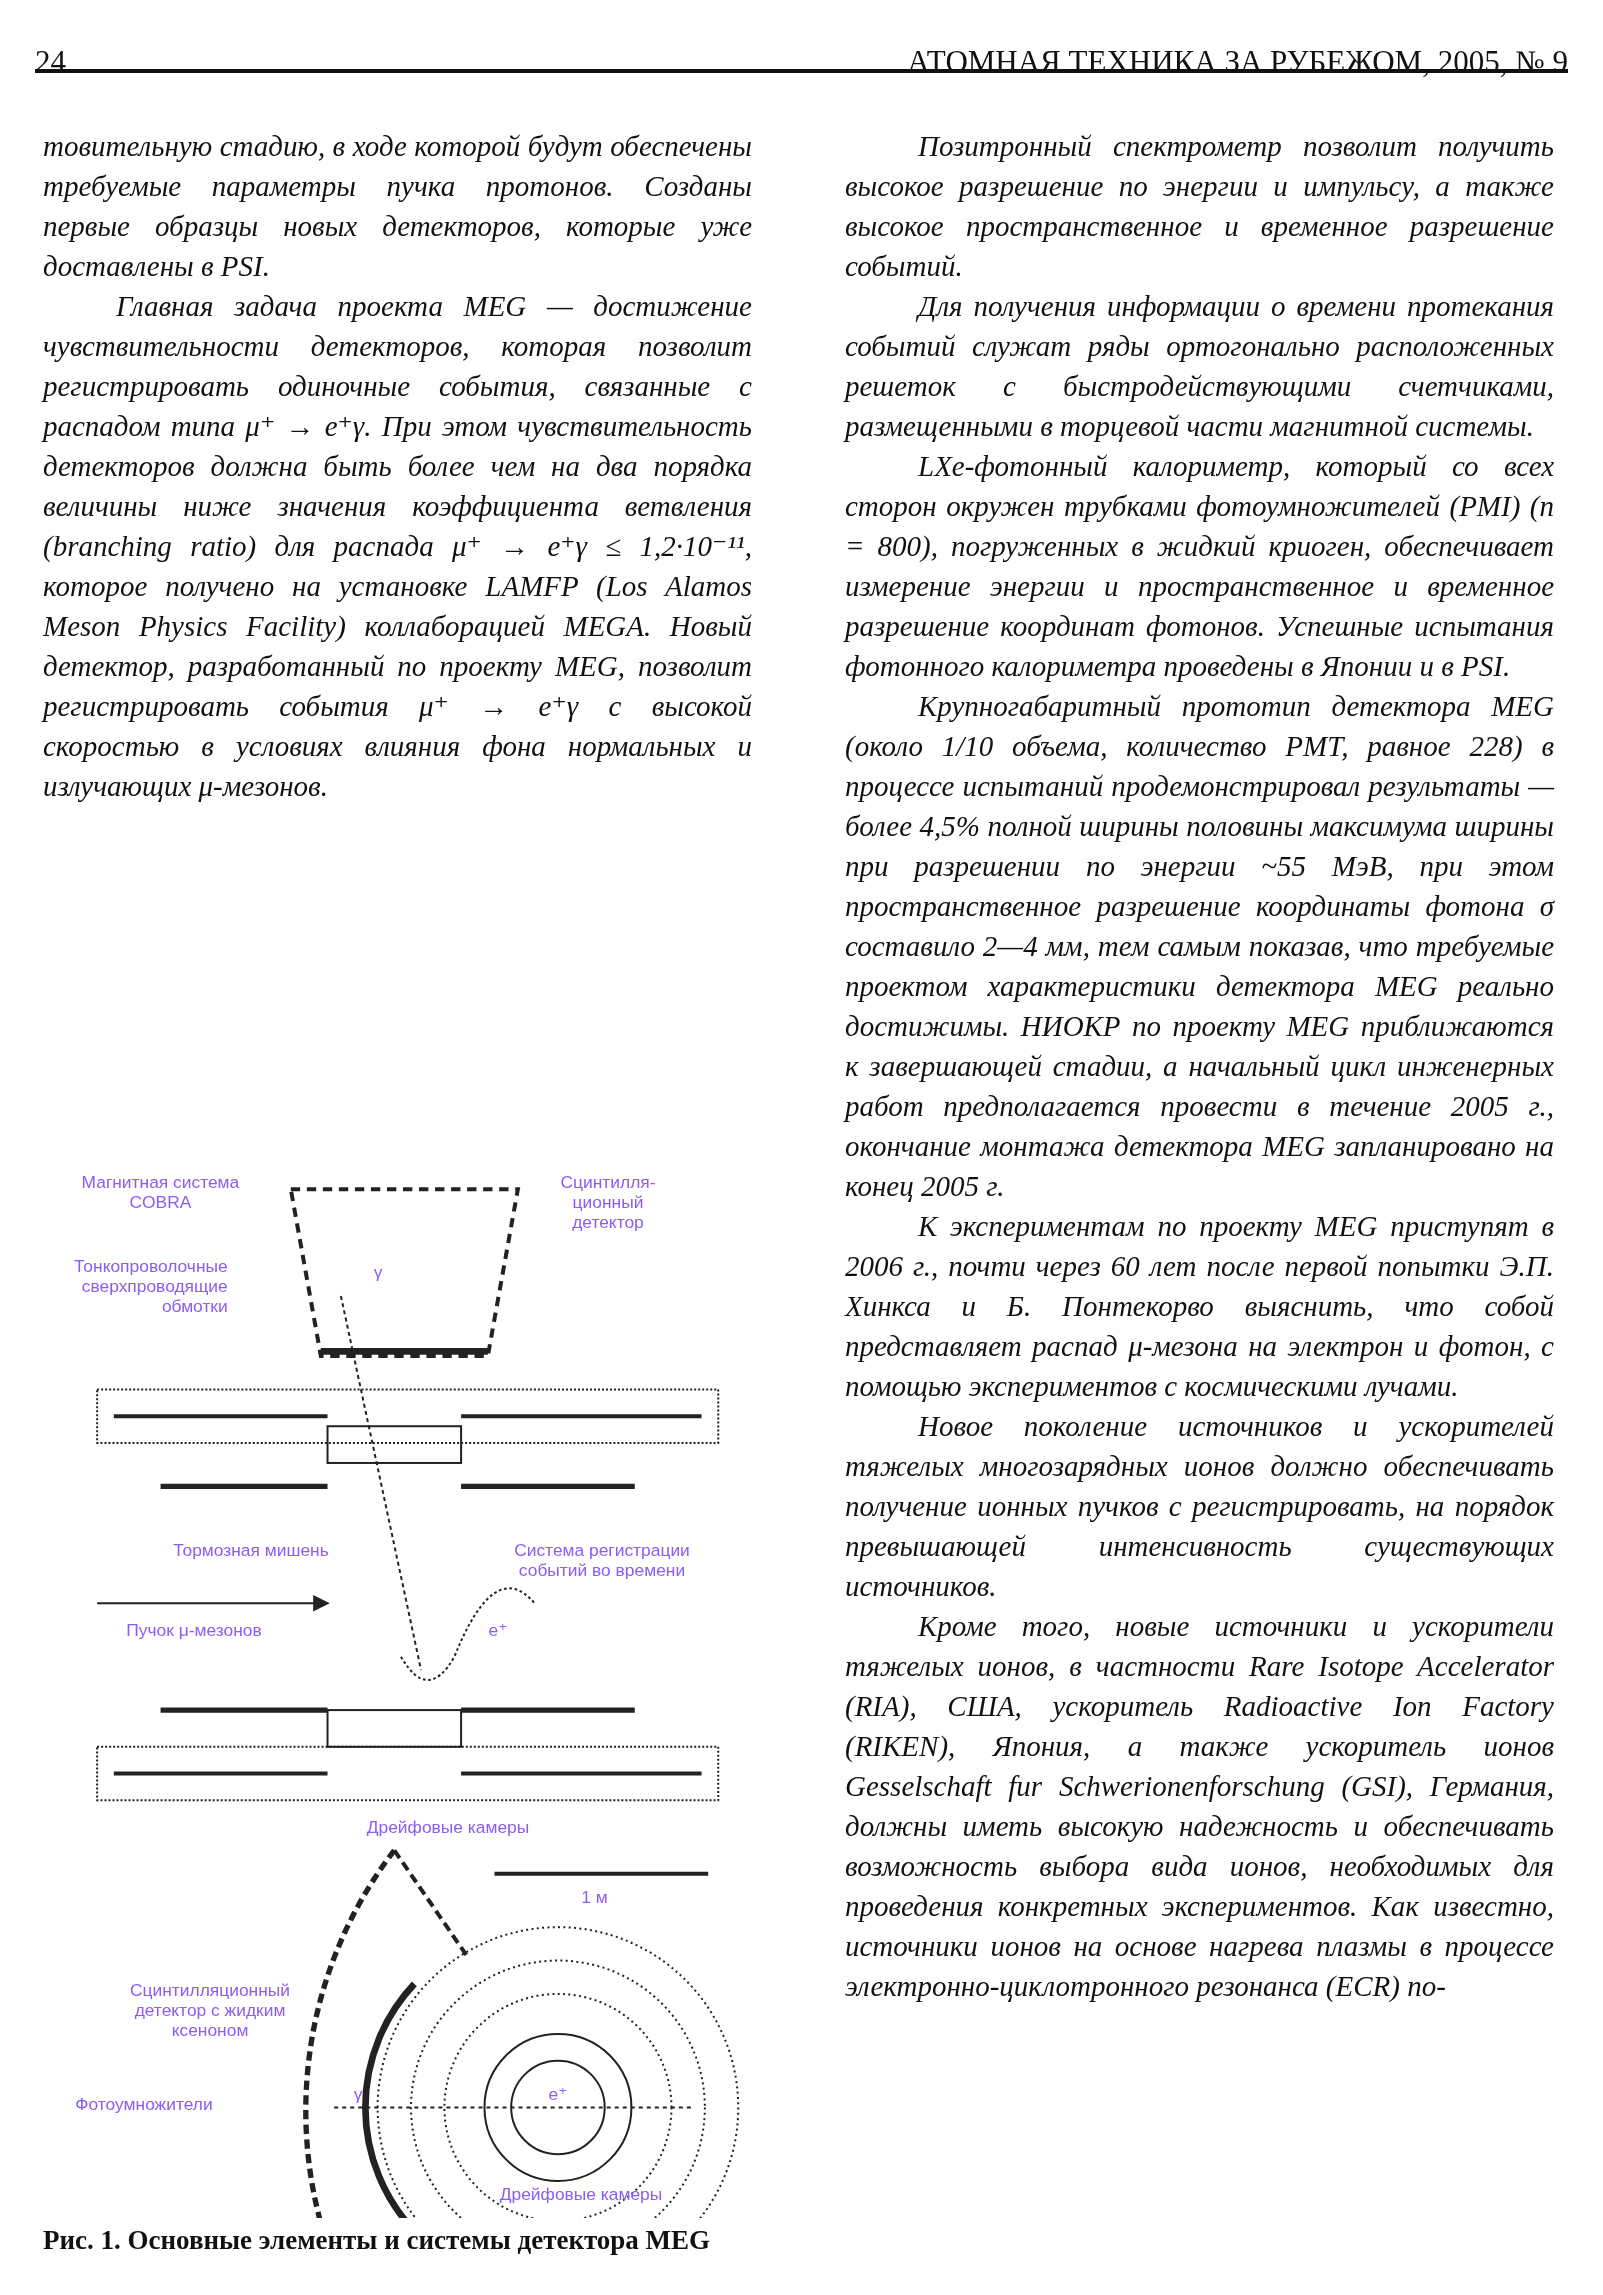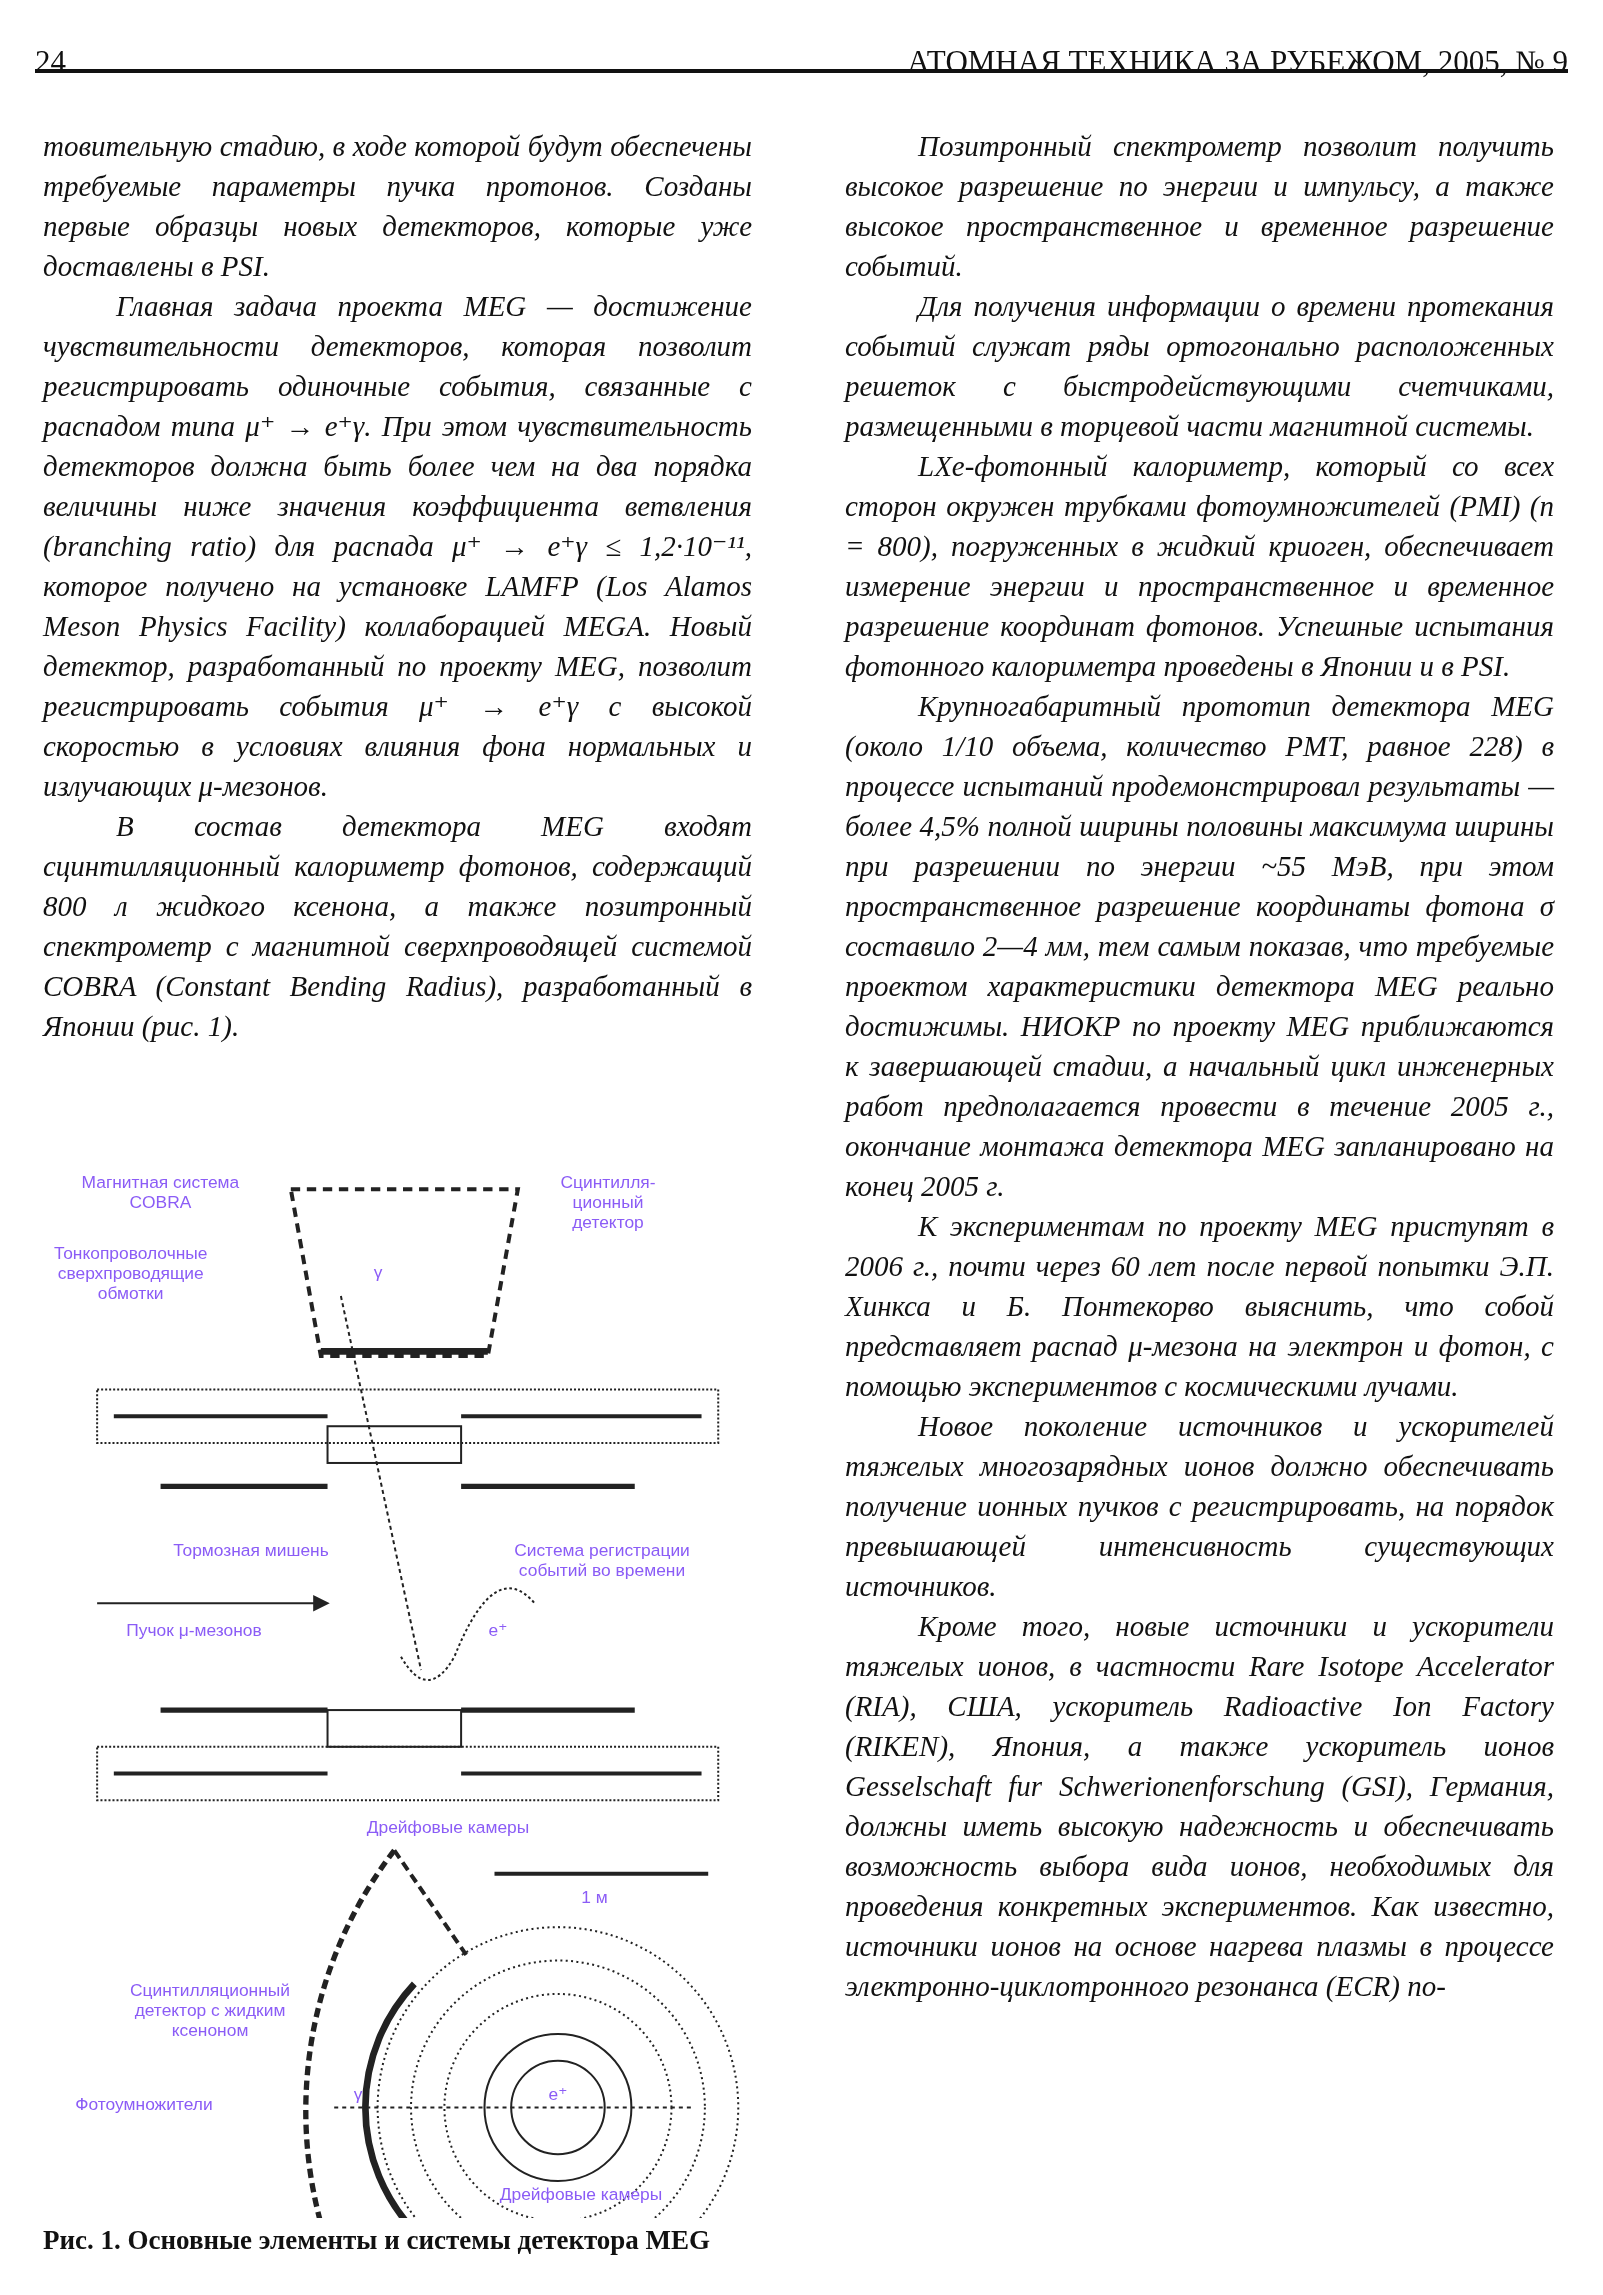--- a/index.html
+++ b/index.html
@@ -23,21 +23,20 @@
 
 <div class="header">
   <span>24</span>
   <span>АТОМНАЯ ТЕХНИКА ЗА РУБЕЖОМ, 2005, № 9</span>
 </div>
 <div class="rule"></div>
 
 <div class="col left">
   <p>товительную стадию, в ходе которой будут обеспечены требуемые параметры пучка протонов. Созданы первые образцы новых детекторов, которые уже доставлены в PSI.</p>
   <p class="ind">Главная задача проекта MEG — достижение чувствительности детекторов, которая позволит регистрировать одиночные события, связанные с распадом типа μ⁺ → e⁺γ. При этом чувствительность детекторов должна быть более чем на два порядка величины ниже значения коэффициента ветвления (branching ratio) для распада μ⁺ → e⁺γ ≤ 1,2·10⁻¹¹, которое получено на установке LAMFP (Los Alamos Meson Physics Facility) коллаборацией MEGA. Новый детектор, разработанный по проекту MEG, позволит регистрировать события μ⁺ → e⁺γ с высокой скоростью в условиях влияния фона нормальных и излучающих μ-мезонов.</p>
-  <p class="ind">В состав детектора MEG входят сцинтилляционный калориметр фотонов, содержащий 800 л жидкого ксенона, а также позитронный спектрометр с магнитной сверхпроводящей системой COBRA (Constant Bending Radius), разработанный в Японии (рис. 1).</p>
 </div>
 
 <div class="figure">
   <svg width="748" height="1096" viewBox="0 0 1120 1640">
     <g fill="none" stroke="#222" stroke-width="3">
 
       <path d="M395 100 L735 100 L690 350 L440 350 Z" stroke-dasharray="14 10" stroke-width="6"></path>
       <line x1="440" y1="343" x2="690" y2="343" stroke-width="10"></line>
 
       <rect x="105" y="400" width="930" height="80" stroke-dasharray="3 3"></rect>
@@ -69,21 +68,21 @@
       <circle cx="795" cy="1475" r="220" stroke-dasharray="3 5"></circle>
       <circle cx="795" cy="1475" r="170" stroke-dasharray="3 5"></circle>
       <circle cx="795" cy="1475" r="110"></circle>
       <circle cx="795" cy="1475" r="70"></circle>
       <path d="M580 1290 A270 270 0 0 0 580 1660" stroke-width="10"></path>
       <line x1="460" y1="1475" x2="1000" y2="1475" stroke-dasharray="6 6"></line>
     </g>
   </svg>
   <div class="flabel" style="left:23.4px;top:50px;width:220px;">Магнитная система COBRA</div>
   <div class="flabel" style="left:514px;top:50px;width:134px;">Сцинтилля-ционный детектор</div>
-  <div class="flabel" style="left:6.7px;top:121px;width:194px;">Тонкопроволочные сверхпроводящие обмотки</div>
+  <div class="flabel" style="left:6.7px;top:134px;width:194px;text-align:right;">Тонкопроволочные сверхпроводящие обмотки</div>
   <div class="flabel" style="left:114px;top:418px;width:220px;">Тормозная мишень</div>
   <div class="flabel" style="left:468px;top:418px;width:214px;">Система регистрации событий во времени</div>
   <div class="flabel" style="left:67px;top:498px;width:200px;">Пучок μ-мезонов</div>
   <div class="flabel" style="left:461px;top:498px;width:20px;">e⁺</div>
   <div class="flabel" style="left:341px;top:140px;width:20px;">γ</div>
   <div class="flabel" style="left:321px;top:695px;width:200px;">Дрейфовые камеры</div>
   <div class="flabel" style="left:534px;top:765px;width:67px;">1 м</div>
   <div class="flabel" style="left:73px;top:858px;width:220px;">Сцинтилляционный детектор с жидким ксеноном</div>
   <div class="flabel" style="left:20px;top:972px;width:194px;">Фотоумножители</div>
   <div class="flabel" style="left:321px;top:962px;width:20px;">γ</div>

